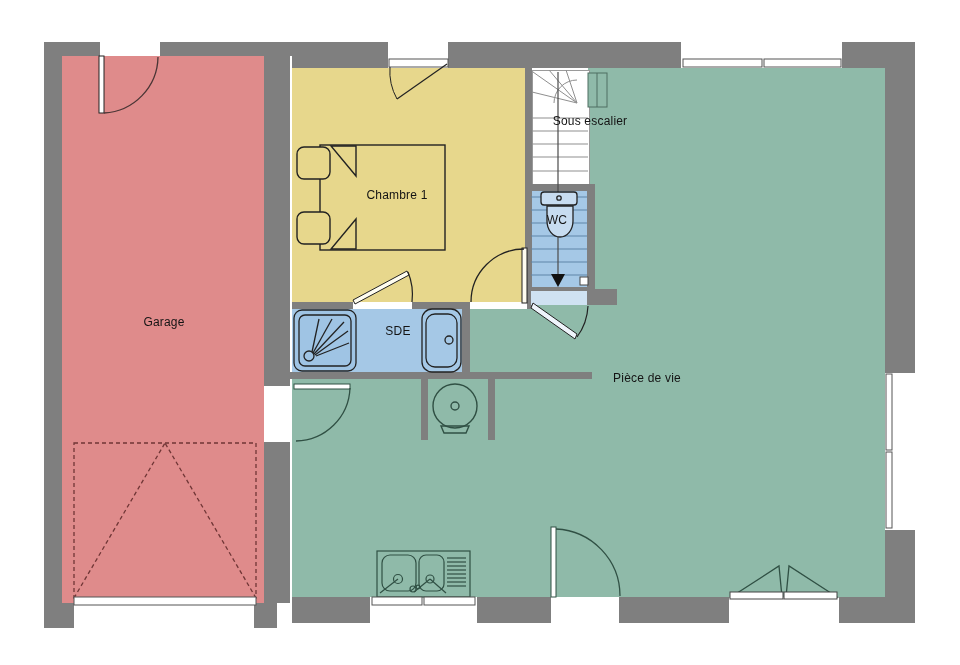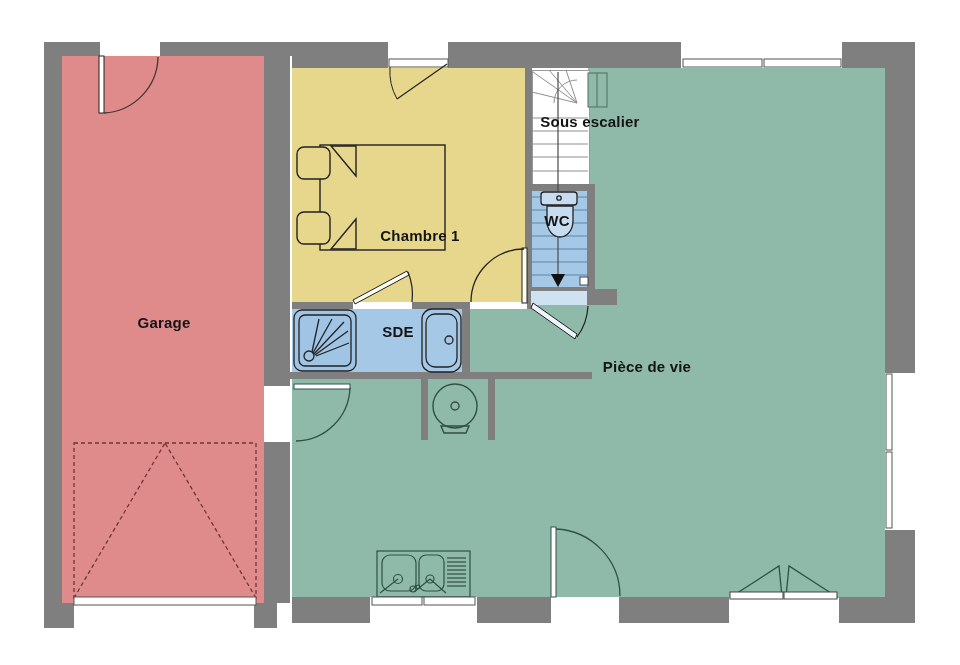--- a/index.html
+++ b/index.html
@@ -9,22 +9,22 @@
   .wall{position:absolute;background:var(--c-wall,#7f7f7f);}
   .opening{position:absolute;background:#ffffff;}
   .room{position:absolute;}
   .room-garage{background:var(--room-garage);}
   .room-chambre1{background:var(--room-chambre1);}
   .room-sde{background:var(--room-sde);}
   .room-wc{background:var(--room-wc);}
   .room-green{background:var(--room-piece_de_vie);}
   .room-stairs{background:var(--room-sous_escalier);}
   .threshold{background:var(--c-threshold);}
-  .label{position:absolute;transform:translate(-50%,-50%);font-weight:bold;color:#141414;
-         font-size:15px;white-space:nowrap;letter-spacing:.2px;}
+  .label{position:absolute;transform:translate(-50%,-50%);font-weight:normal;color:#141414;
+         font-size:12px;white-space:nowrap;letter-spacing:.2px;}
   svg{position:absolute;left:0;top:0;}
 </style>
 </head>
 <body>
 
 <div class="plan">
 
   <div class="room room-garage" style="left:62px;top:56px;width:202px;height:548px;"></div>
   <div class="room room-chambre1" style="left:292px;top:68px;width:233px;height:234px;"></div>
   <div class="room room-green" style="left:588px;top:68px;width:297px;height:529px;"></div>
@@ -212,19 +212,19 @@
       <rect x="886" y="374" width="6" height="76"></rect>
         <rect x="886" y="452" width="6" height="76"></rect>
     </g>
     <g fill="#fff" stroke="#555">
       <rect x="372" y="597" width="50" height="8"></rect>
         <rect x="424" y="597" width="51" height="8"></rect>
     </g>
   </svg>
 
   <div class="label" style="left:164px;top:322px;text-align:right;">Garage</div>
-  <div class="label" style="left:420px;top:195px;margin-top:40px;">Chambre 1</div>
+  <div class="label" style="left:397px;top:195px;">Chambre 1</div>
   <div class="label" style="left:590px;top:121px;">Sous escalier</div>
   <div class="label" style="left:557px;top:220px;">WC</div>
   <div class="label" style="left:398px;top:331px;">SDE</div>
-  <div class="label" style="left:647px;top:366px;">Pièce de vie</div>
+  <div class="label" style="left:647px;top:378px;">Pièce de vie</div>
 
 </div>
 
 </body></html>

